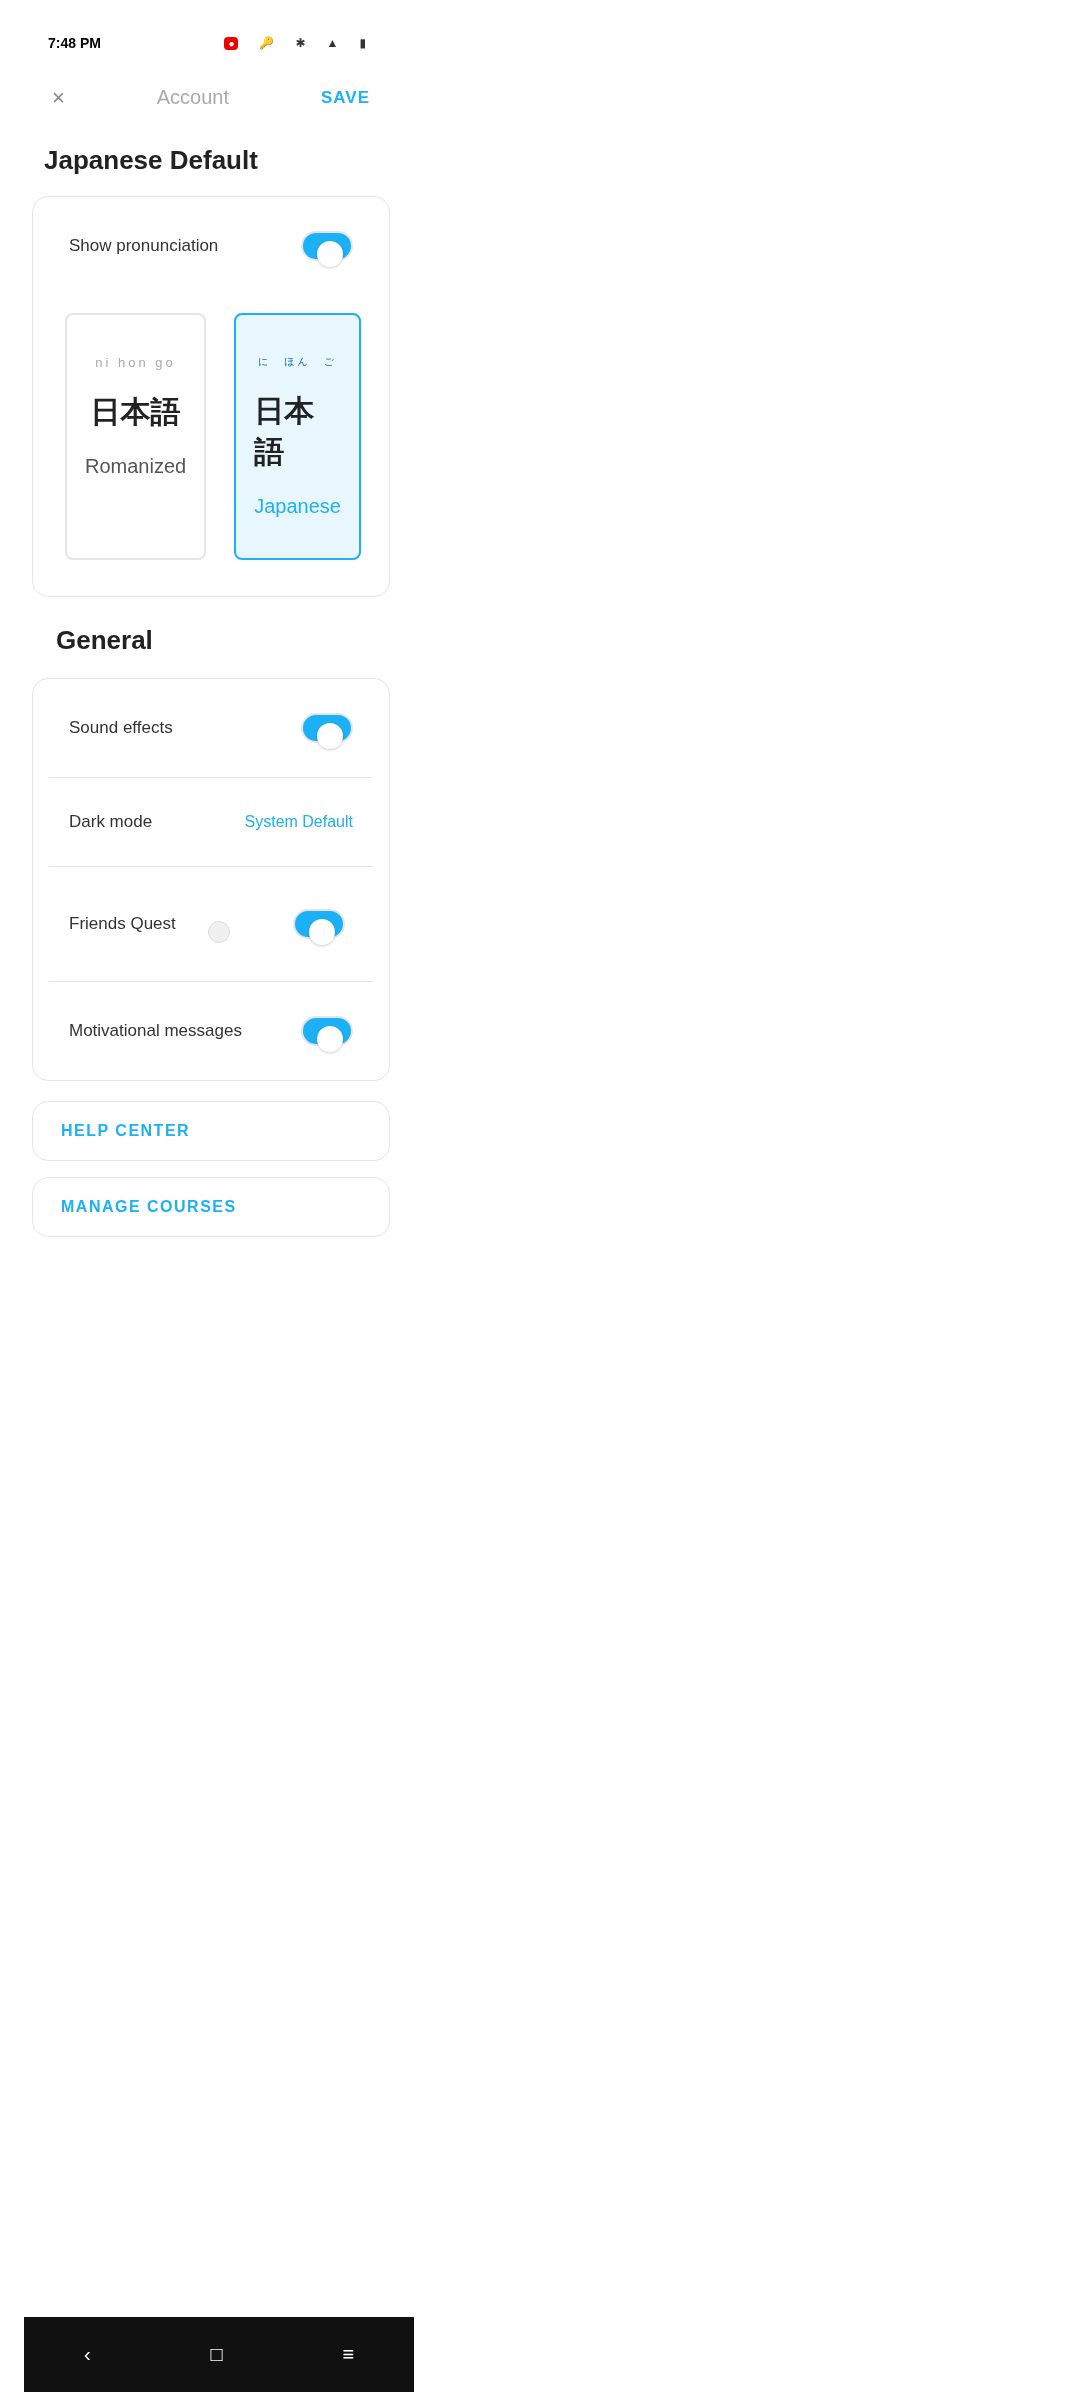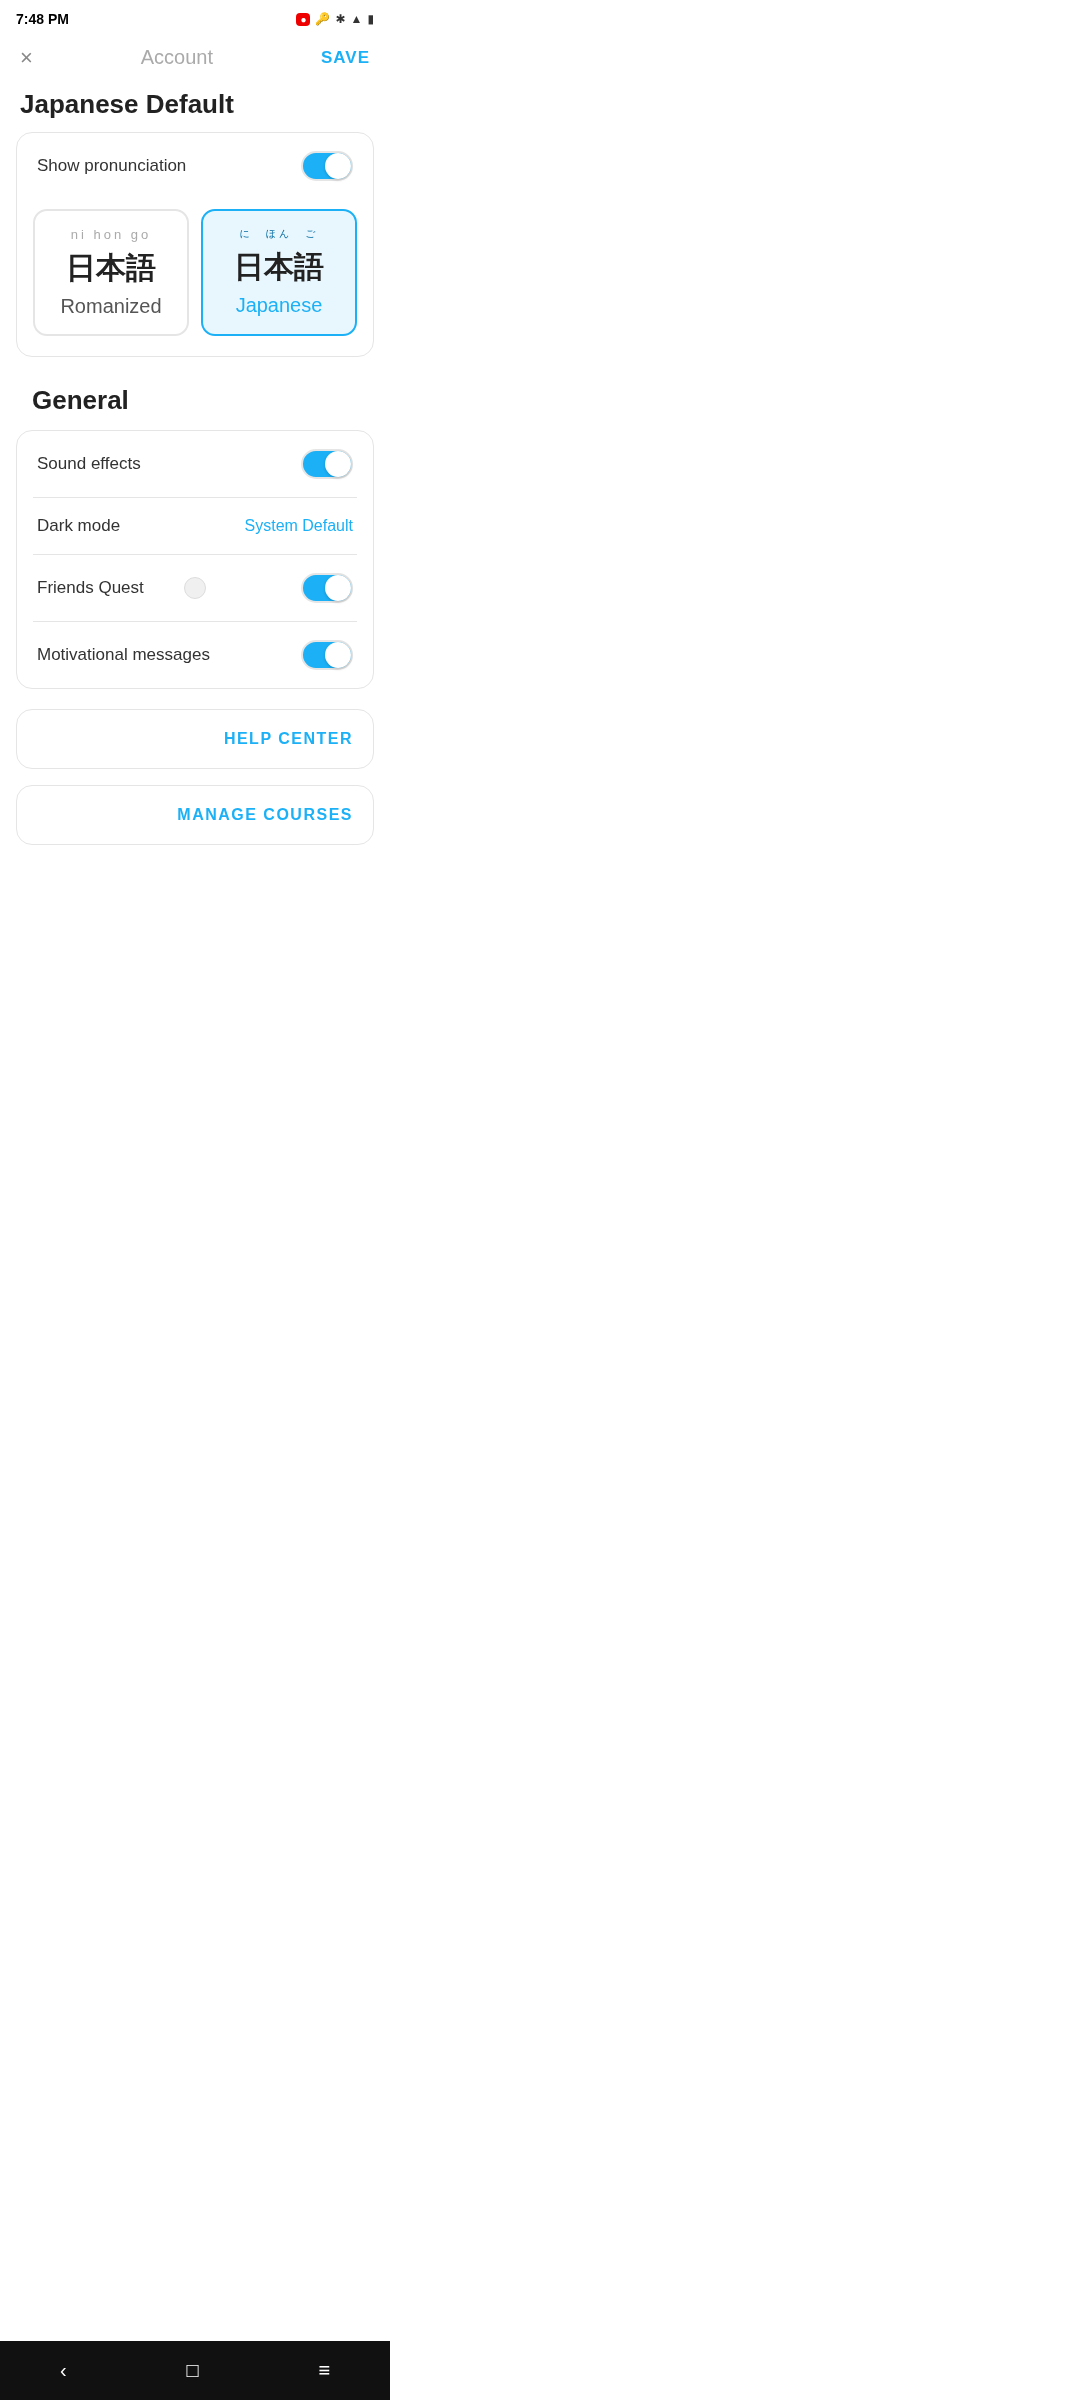--- a/index.html
+++ b/index.html
@@ -1,16 +1,16 @@
 <!DOCTYPE html>
 <html><head>
   <meta charset="utf-8">
   <meta name="viewport" content="width=device-width, initial-scale=1">
   <style>
-    * { margin: 0; padding: 0; box-sizing: border-box; }
+    * { margin: 8px; padding: 0; box-sizing: border-box; }
 
     body {
       background: #fff;
       font-family: -apple-system, BlinkMacSystemFont, 'Segoe UI', sans-serif;
       width: 390px;
       min-height: 860px;
       overflow-x: hidden;
       position: relative;
     }
 
@@ -125,22 +125,22 @@
 
     
     .pronunciation-options {
       display: flex;
       gap: 12px;
       padding: 10px 16px 20px;
     }
     .pron-card {
       flex: 1;
       border: 2px solid #e5e5e5;
-      border-radius: 14px;
-      padding: 16px 10px;
+      border-radius: 8px;
+      padding: 32px 10px;
       display: flex;
       flex-direction: column;
       align-items: center;
       gap: 6px;
       background: #fff;
       cursor: pointer;
     }
     .pron-card.selected {
       border-color: #1cb0f6;
       background: #e8f7fd;
@@ -206,21 +206,21 @@
       font-weight: 500;
     }
 
     
     .btn-card {
       background: #fff;
       border: 1.5px solid #e5e5e5;
       border-radius: 16px;
       margin: 0 16px 16px;
       padding: 20px;
-      text-align: right;
+      text-align: left;
       cursor: pointer;
     }
     .btn-label {
       font-size: 16px;
       font-weight: 700;
       color: #1cb0f6;
       letter-spacing: 1.5px;
     }
 
     

